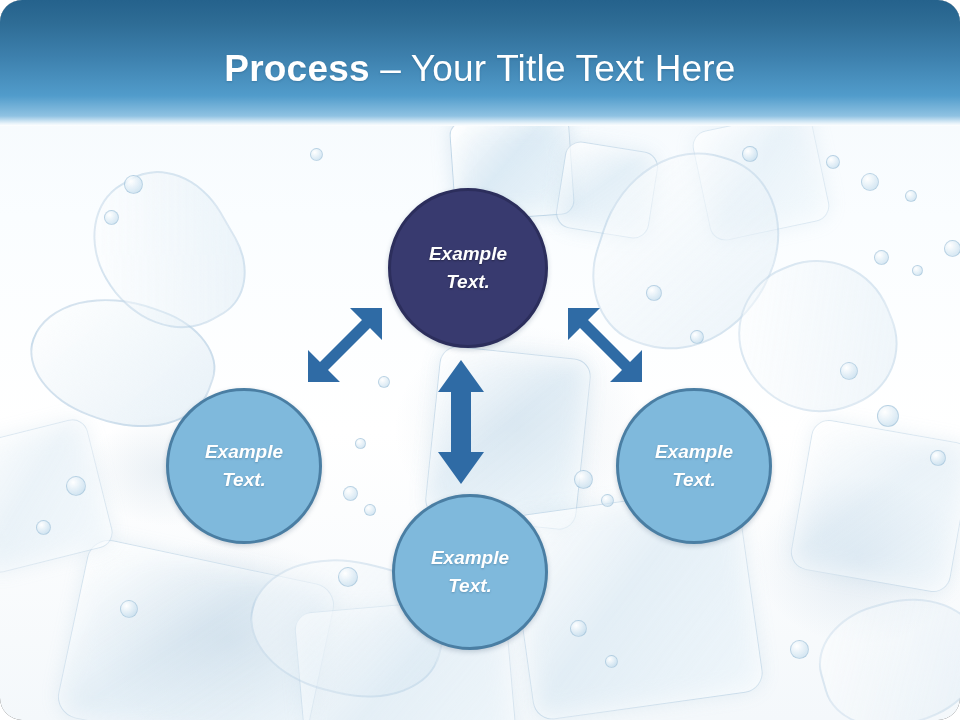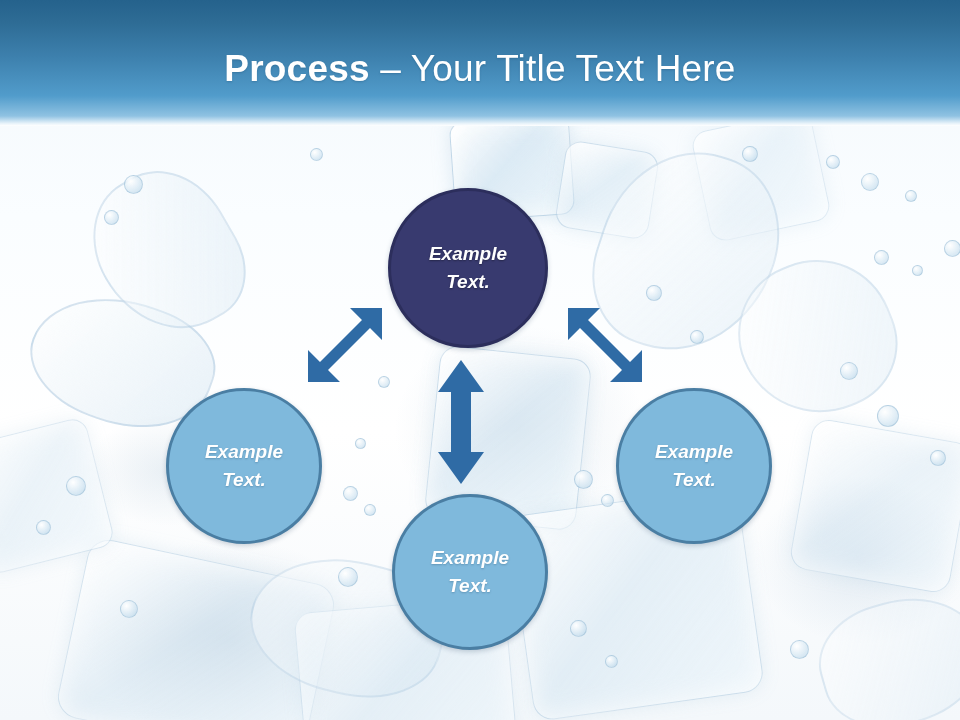--- a/index.html
+++ b/index.html
@@ -10,20 +10,21 @@
   body {
     font-family: "Liberation Sans", sans-serif;
   }
 
   #slide {
     position: relative;
     width: 960px;
     height: 720px;
     overflow: hidden;
     background: #404040;
+    border-radius: 22px;
   }
 
   
   .bg-photo {
     position: absolute;
     inset: 0;
     background:
       radial-gradient(ellipse 120px 80px at 170px 470px, rgba(120,160,190,.16), rgba(120,160,190,0) 70%),
       radial-gradient(ellipse 200px 140px at 230px 640px, rgba(120,155,185,.22), rgba(120,155,185,0) 72%),
       radial-gradient(ellipse 180px 150px at 520px 430px, rgba(130,165,195,.17), rgba(130,165,195,0) 70%),

